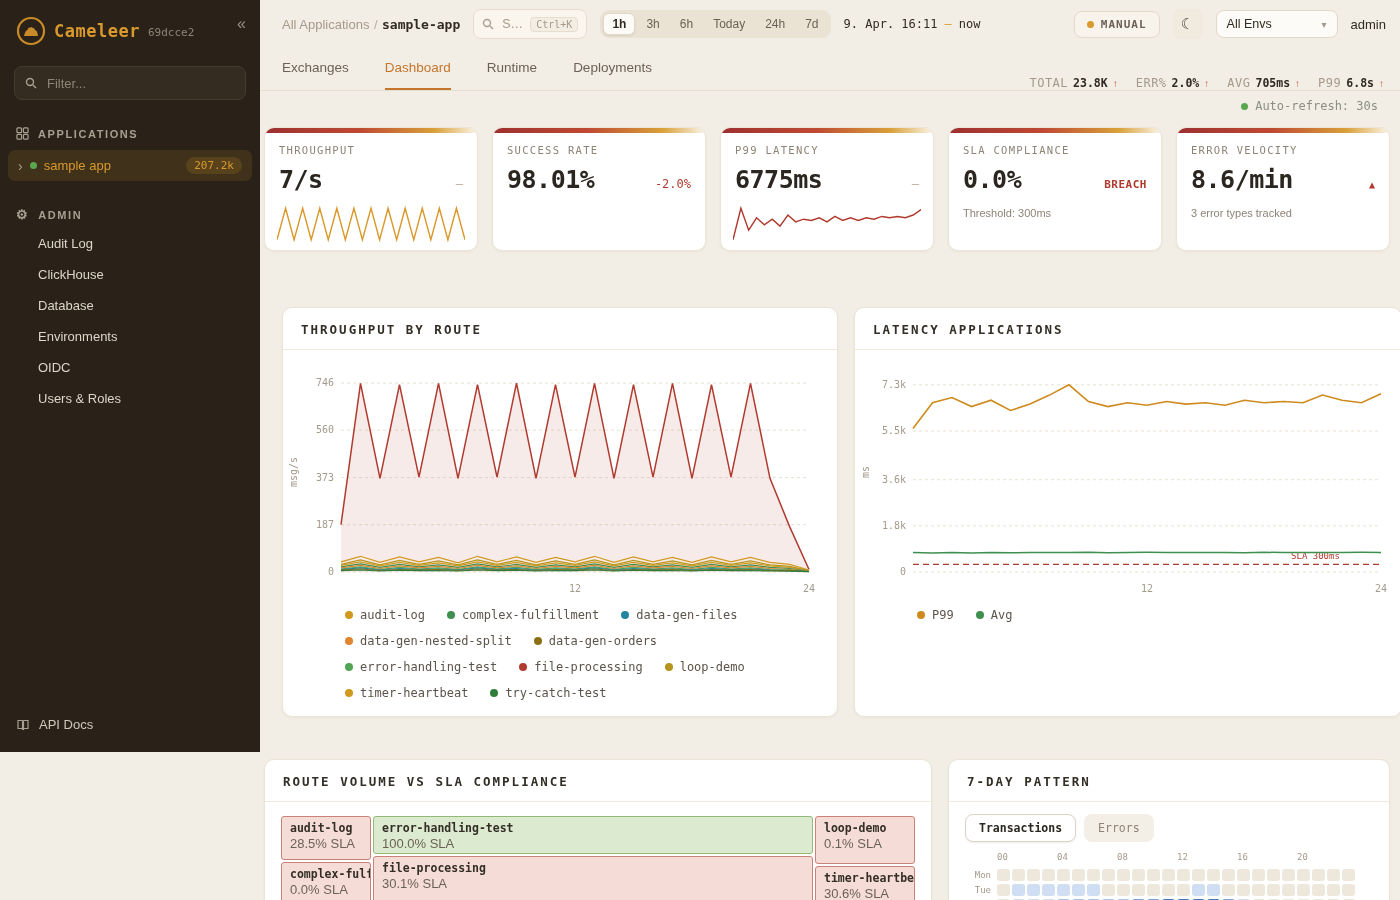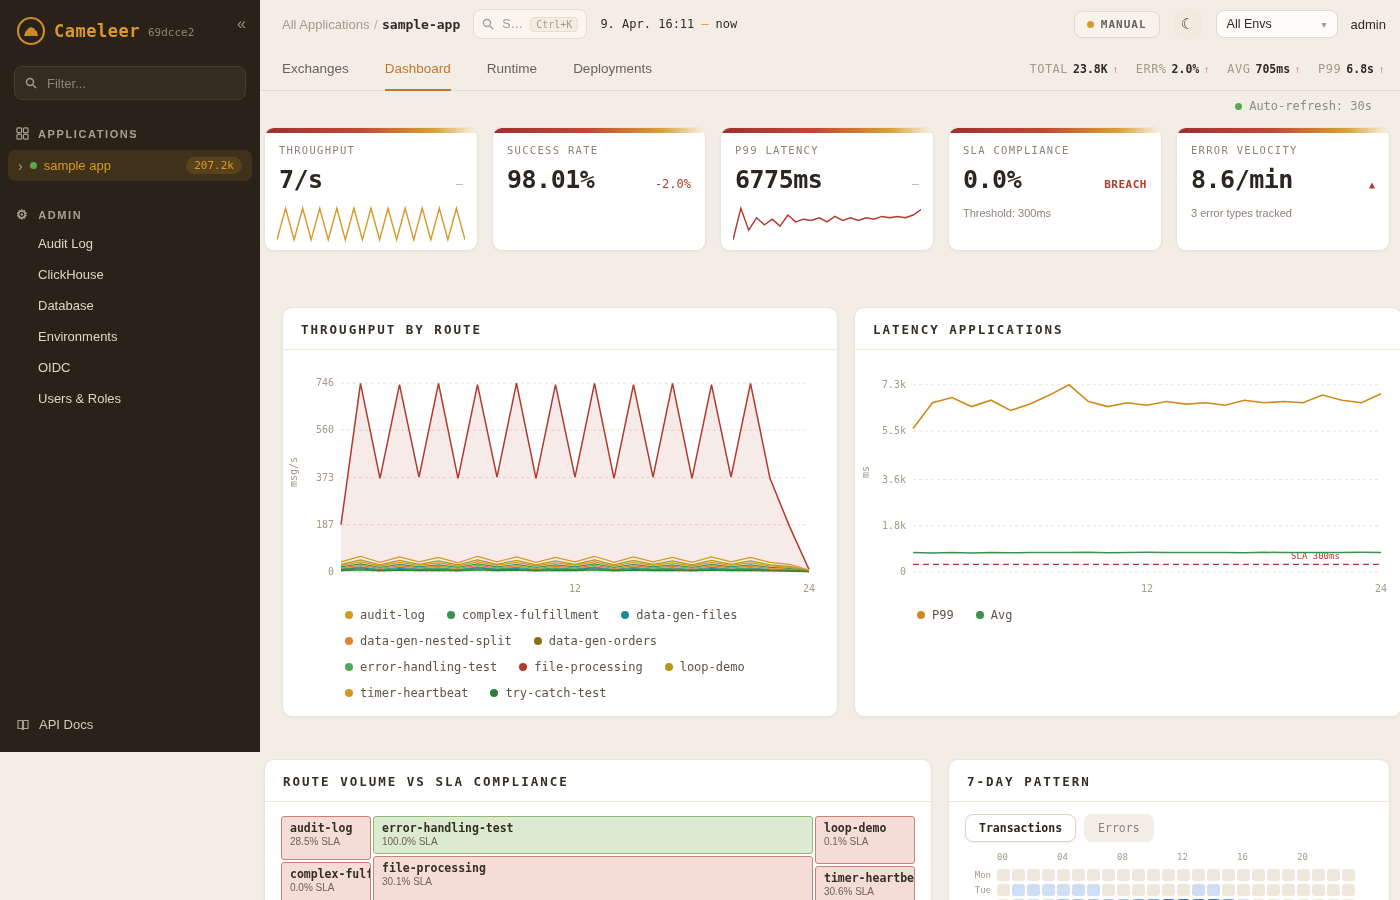--- a/index.html
+++ b/index.html
@@ -49,31 +49,31 @@
   .trange.active { background:#fdfbf7; border:1px solid #e2d9c8; box-shadow:0 1px 2px rgba(0,0,0,.09); font-weight:bold; color:#2f2a22; padding:3px 8px; }
   .daterange { font-family:"DejaVu Sans Mono",monospace; font-size:12px; color:#2f2a22; display:flex; gap:7px; align-items:center; }
   .daterange .dash { color:#d9992c; }
   .manual-btn { margin-left:auto; display:flex; align-items:center; gap:7px; background:#f8f4ec; border:1px solid #e2d9c8; border-radius:8px; padding:6px 12px; font-family:"DejaVu Sans Mono",monospace; font-size:11px; font-weight:bold; letter-spacing:1px; color:#6b6257; cursor:pointer; }
   .manual-dot { width:7px; height:7px; border-radius:50%; background:#d9992c; }
   .moon-btn { width:30px; height:30px; display:flex; align-items:center; justify-content:center; border-radius:8px; background:#f1ebdf; color:#57504a; font-size:15px; border:none; cursor:pointer; }
   .env-select { display:flex; align-items:center; background:#fdfbf7; border:1px solid #e2d9c8; border-radius:8px; padding:6px 10px; font-size:12.5px; color:#2f2a22; width:122px; cursor:pointer; }
   .env-caret { margin-left:auto; color:#a49a8b; font-size:10px; }
   .user-label { font-size:13px; color:#2f2a22; }
 
-  .tabsbar { display:flex; align-items:center; padding:0 16px 0 22px; border-bottom:1px solid #e6ddcd; height:43px; flex:0 0 43px; }
+  .tabsbar { display:flex; align-items:flex-end; padding:0 16px 0 22px; border-bottom:1px solid #e6ddcd; height:43px; flex:0 0 43px; }
   .tab { margin-right:36px; font-size:13.5px; color:#6b6257; line-height:41px; cursor:pointer; border-bottom:2px solid transparent; }
   .tab.active { color:#c4752c; border-bottom-color:#c4752c; }
   .tab-stats { margin-left:auto; display:flex; gap:18px; align-items:center; }
   .stat { display:flex; gap:5px; align-items:baseline; }
   .stat-label { font-family:"DejaVu Sans Mono",monospace; color:#a49a8b; font-size:12px; letter-spacing:.5px; }
   .stat-value { font-family:"DejaVu Sans Mono",monospace; color:#2f2a22; font-weight:bold; font-size:11.5px; }
   .stat-arrow { color:#c2553a; font-size:10px; }
 
   .scrollwrap { flex:1; overflow:hidden; }
-  .autorow { display:flex; justify-content:flex-end; align-items:center; gap:7px; padding:8px 28px 0; font-family:"DejaVu Sans Mono",monospace; font-size:12px; color:#8a9080; }
+  .autorow { display:flex; justify-content:flex-end; align-items:center; gap:7px; padding:8px 22px 0; font-family:"DejaVu Sans Mono",monospace; font-size:12px; color:#8a9080; }
 
   .kpis { display:flex; gap:14px; margin:14px 10px 0 4px; }
   .kpi { flex:1; position:relative; background:#fff; border:1px solid #ece4d6; border-radius:10px; height:124px; box-shadow:0 1px 3px rgba(60,50,30,.05); overflow:hidden; }
   .kpi-strip { height:5px; background:linear-gradient(90deg,#9d2f2f 0%,#bf4a33 45%,#d9a13a 80%,rgba(217,161,58,.12) 100%); }
   .kpi-body { padding:11px 14px 0; }
   .kpi-title { font-family:"DejaVu Sans Mono",monospace; font-size:10.5px; letter-spacing:1.3px; color:#8d8376; }
   .kpi-valrow { display:flex; align-items:baseline; margin-top:9px; }
   .kpi-value { font-family:"DejaVu Sans Mono",monospace; font-weight:bold; font-size:25px; color:#2b2620; letter-spacing:-.5px; }
   .kpi-delta { margin-left:auto; font-family:"DejaVu Sans Mono",monospace; font-size:12px; color:#b9af9f; }
   .kpi-delta.red { color:#b03a2e; }
@@ -95,21 +95,21 @@
   .dot { width:8px; height:8px; border-radius:50%; flex:0 0 auto; }
 
   .bottomrow { display:flex; gap:16px; margin:42px 10px 0 4px; }
   .panel-treemap { flex:0 0 668px; }
   .panel-heatmap { flex:1; }
   .treemap { position:relative; margin:14px 16px; height:210px; }
   .tile { position:absolute; border-radius:3px; padding:4px 8px; overflow:hidden; cursor:pointer; }
   .tile.breach { background:#f6dcd7; border:1px solid #c98179; }
   .tile.ok { background:#dcead0; border:1px solid #93b976; }
   .tile-name { font-family:"DejaVu Sans Mono",monospace; font-weight:bold; font-size:11.5px; color:#332e26; white-space:nowrap; }
-  .tile-sla { font-size:10px; color:#6b6257; margin-top:1px; }
+  .tile-sla { font-size:13px; color:#6b6257; margin-top:1px; }
 
   .toggles { display:flex; gap:8px; margin:12px 16px 10px; }
   .toggle { font-family:"DejaVu Sans Mono",monospace; font-size:11.5px; padding:6px 13px; border-radius:8px; border:1px solid transparent; background:#f4efe6; color:#8d8376; cursor:pointer; }
   .toggle.active { background:#fff; border-color:#ddd3c2; box-shadow:0 1px 2px rgba(0,0,0,.07); color:#2b2620; font-weight:bold; }
   .hm-collabels { position:relative; height:13px; margin-left:48px; font-family:"DejaVu Sans Mono",monospace; font-size:9px; color:#a49a8b; }
   .hm-collabel { position:absolute; top:0; }
   .hm-grid { margin:2px 16px 0; }
   .hm-row { display:flex; align-items:center; height:15px; }
   .hm-day { width:26px; text-align:right; margin-right:6px; font-family:"DejaVu Sans Mono",monospace; font-size:9px; color:#a49a8b; }
   .hm-cell { width:13px; height:12px; border-radius:3px; margin-right:2px; flex:0 0 auto; }
@@ -202,20 +202,28 @@
         <span class="sicon">
           <svg width="12" height="12" viewBox="0 0 12 12" fill="none" stroke="currentColor" stroke-width="1.4">
               <circle cx="5" cy="5" r="3.5"></circle>
               <line x1="8" y1="8" x2="11" y2="11"></line>
             </svg>
         </span>
         <input placeholder="S…" style="">
         <span class="kbd">Ctrl+K</span>
       </span>
 
+      <span class="trange-group">
+          <button class="trange active">1h</button>
+          <button class="trange">3h</button>
+          <button class="trange">6h</button>
+          <button class="trange">Today</button>
+          <button class="trange">24h</button>
+          <button class="trange">7d</button>
+        </span>
 
       <span class="daterange">
         <span>9. Apr. 16:11</span>
         <span class="dash">—</span>
         <span>now</span>
       </span>
 
       <button class="manual-btn">
         <span class="manual-dot"></span>
         <span>MANUAL</span>

